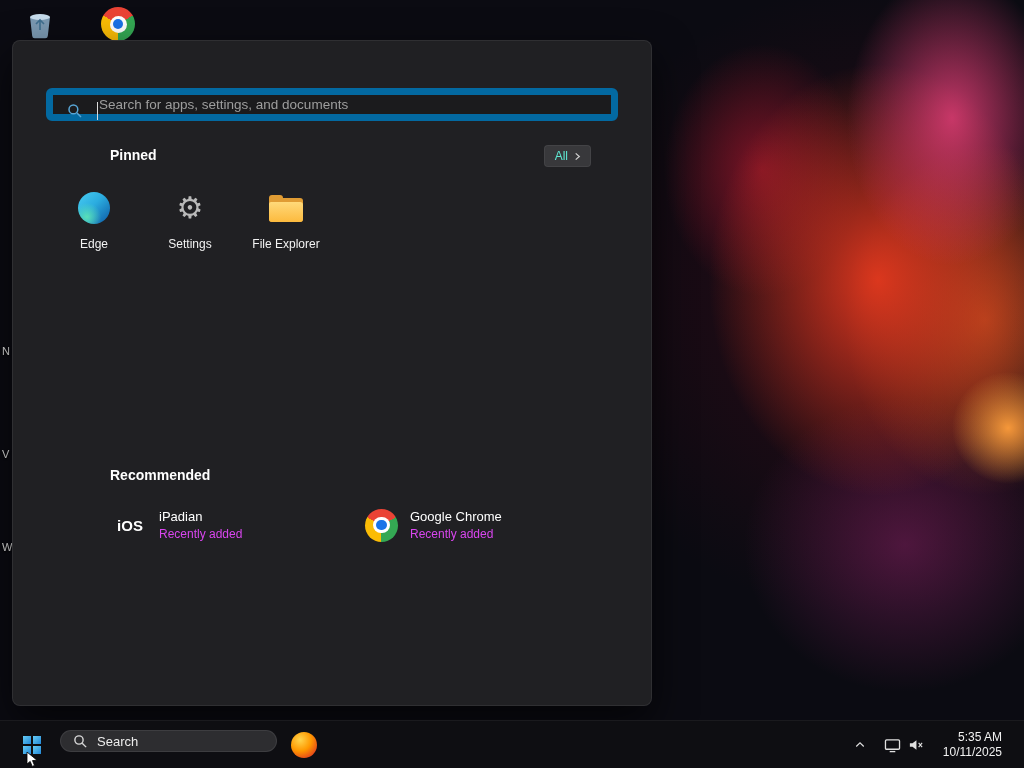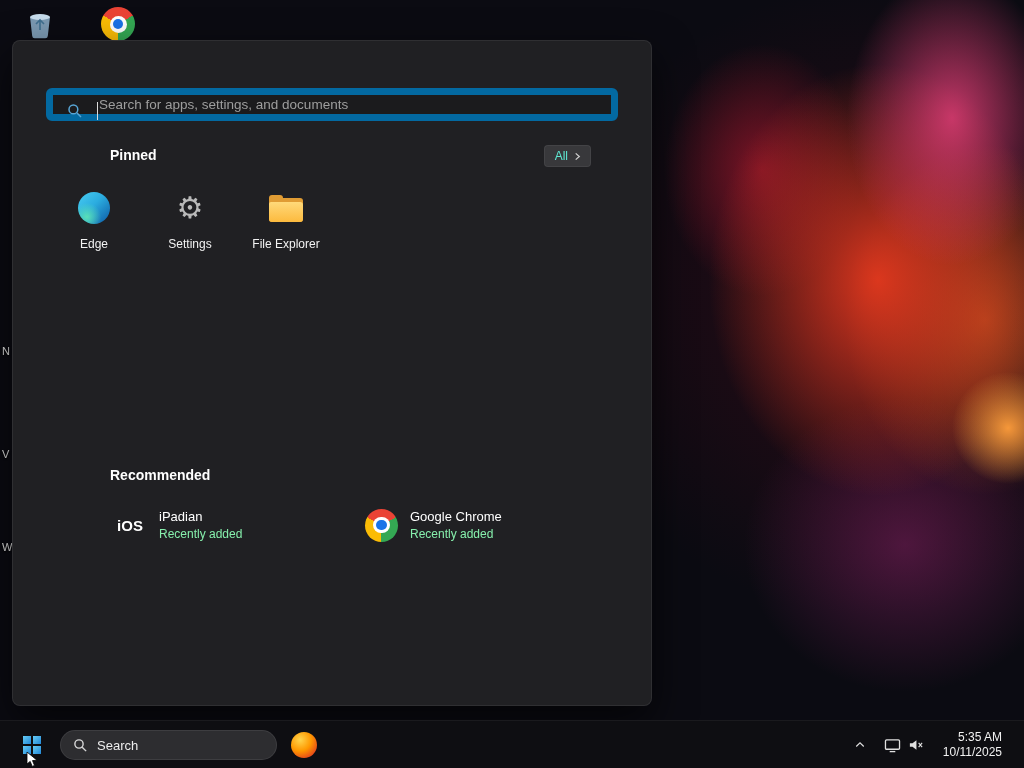--- a/index.html
+++ b/index.html
@@ -46,21 +46,21 @@
   .app-tile { width:96px; height:92px; display:flex; flex-direction:column; align-items:center;
     padding-top:10px; border-radius:4px; }
   .app-tile .tile-icon { width:34px; height:34px; display:flex; align-items:center; justify-content:center; }
   .app-tile .tile-label { margin-top:12px; font-size:12px; color:#f2f2f2; }
 
   .rec-item { position:absolute; top:462px; height:44px; display:flex; align-items:center; gap:12px; border-radius:4px; }
   #rec-1 { left:64px; width:272px;margin-left:36px; }
   #rec-2 { left:352px; width:272px; }
   .rec-texts { display:flex; flex-direction:column; gap:3px; }
   .rec-name { font-size:13px; color:#ffffff; }
-  .rec-detail { font-size:12px; color:#86efac; }
+  .rec-detail { font-size:12px; color:#d946ef; }
 
   #user-bar { position:absolute; left:0; right:0; bottom:0; height:62px;
     background:rgba(20,20,22,.9); border-top:1px solid rgba(255,255,255,.06);
     border-radius:0 0 8px 8px; }
   #user-btn { position:absolute; left:64px; top:16px; display:flex; align-items:center; gap:13px; }
   .avatar { width:30px; height:30px; border-radius:50%; overflow:hidden; background:#ececec; flex:none; }
   #user-name { font-size:12.5px; font-weight:700; color:#ffffff; }
   #power-btn { position:absolute; right:46px; top:12px; width:38px; height:38px;
     display:flex; align-items:center; justify-content:center; border-radius:4px; }
 
@@ -88,21 +88,21 @@
     background: radial-gradient(circle at 35% 30%, #ffd54d 0%, #ff9800 45%, #e64a19 78%, #b71c1c 100%); }
 
   .win-logo { width:18px; height:18px; display:grid; grid-template-columns:1fr 1fr; grid-template-rows:1fr 1fr; gap:1.5px; }
   .win-logo span { background:linear-gradient(135deg,#66ccf5,#2288d8); }
 
   
   #taskbar { position:absolute; left:0; right:0; bottom:0; height:48px;
     background:rgba(15,15,19,.96); border-top:1px solid rgba(255,255,255,.05); }
   #start-btn { position:absolute; left:12px; top:4px; width:40px; height:40px;
     display:flex; align-items:center; justify-content:center; border-radius:4px; }
-  #tb-search { position:absolute; left:60px; top:9px; width:217px; height:30px; border-radius:15px;
+  #tb-search { position:absolute; left:60px; top:9px; width:217px; height:22px; border-radius:15px;
     background:rgba(255,255,255,.13); border:1px solid rgba(255,255,255,.08);
     display:flex; align-items:center; gap:9px; padding-left:12px; }
   #tb-search .tb-search-label { font-size:13px; color:#ececec; }
   #firefox-btn { position:absolute; left:286px; top:6px; width:36px; height:36px;
     display:flex; align-items:center; justify-content:center; border-radius:4px; }
   #tray { position:absolute; right:0; top:0; height:48px; display:flex; align-items:center; padding-right:16px; }
   .tray-btn { height:32px; display:flex; align-items:center; justify-content:center; border-radius:4px; }
   #tray-chevron { width:30px; }
   #tray-icons { width:58px; gap:7px; }
   #clock { text-align:right; color:#f2f2f2; font-size:12px; line-height:15px; padding:0 6px 0 10px; }

